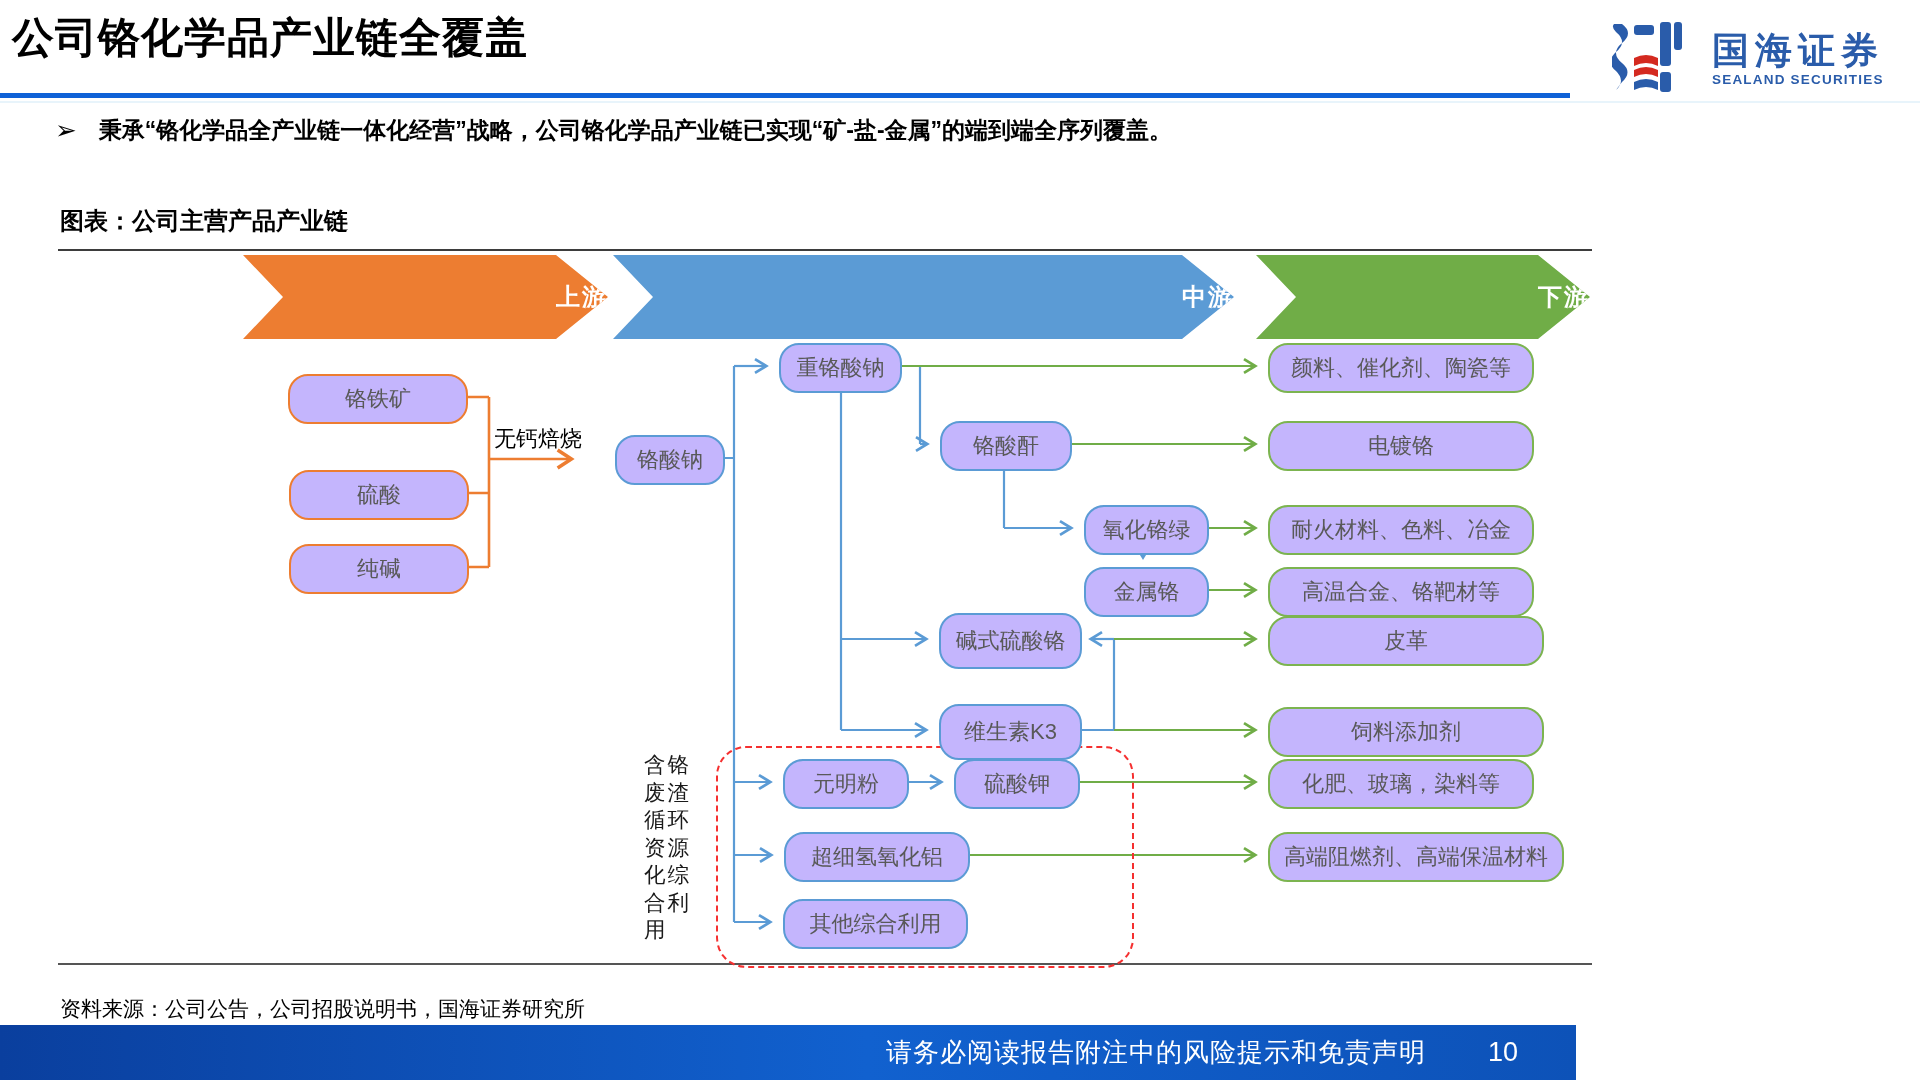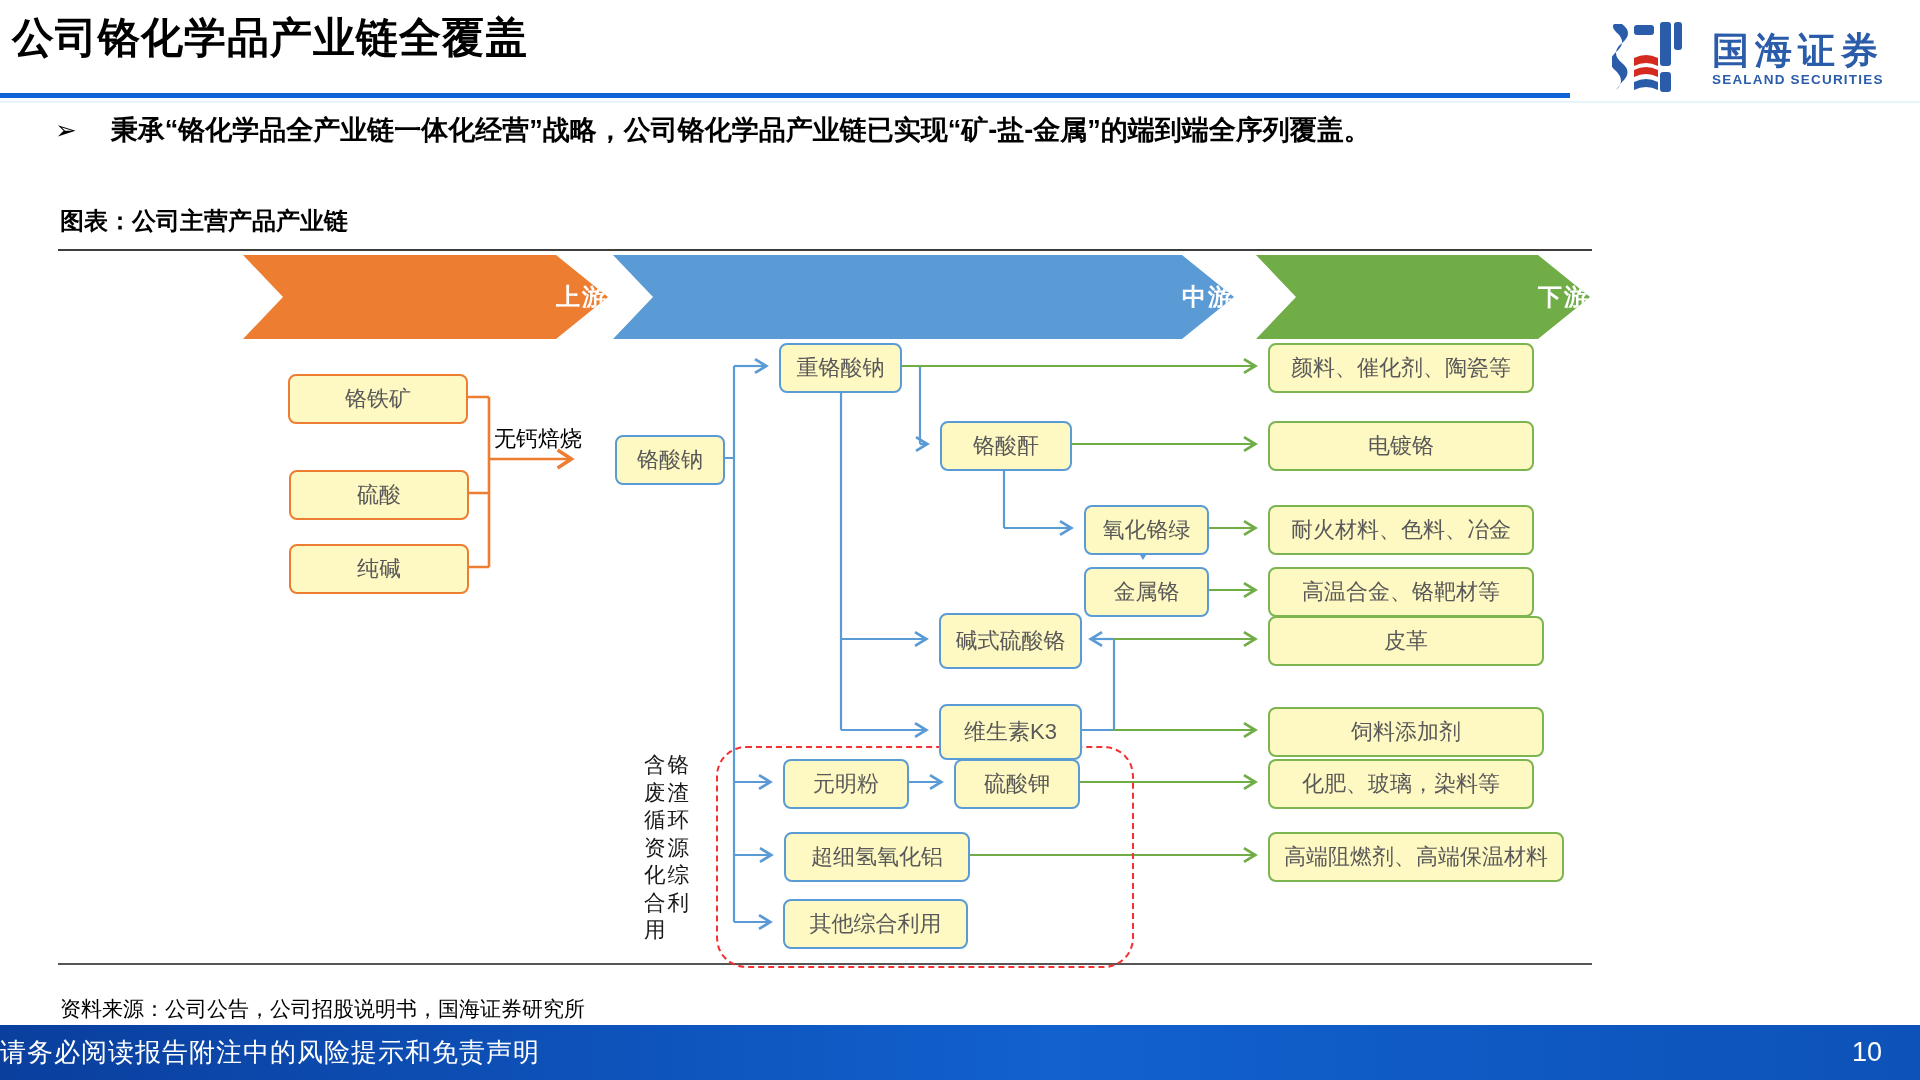--- a/index.html
+++ b/index.html
@@ -10,56 +10,56 @@
   .title-rule{position:absolute;left:0;top:93px;width:1570px;height:5px;background:#0f62d7;}
   .title-rule-soft{position:absolute;left:0;top:101px;width:1920px;height:2px;background:#e8f4fb;}
 
   .logo{position:absolute;left:1612px;top:20px;display:flex;align-items:center;gap:28px;}
   .logo-text{display:flex;flex-direction:column;line-height:1;}
   .logo-cn{font-size:37px;font-weight:700;color:#2a5caa;letter-spacing:6px;}
   .logo-en{font-size:13.5px;font-weight:700;color:#2a5caa;letter-spacing:1.2px;margin-top:4px;}
 
   .bullet-row{position:absolute;left:55px;top:110px;width:1500px;display:flex;gap:22px;}
   .bullet-marker{font-size:26px;color:#000;line-height:40px;}
-  .bullet-text{font-size:27px;font-weight:700;color:#000;line-height:40px;margin-left:12px;}
+  .bullet-text{font-size:23px;font-weight:700;color:#000;line-height:40px;}
 
   .fig-title{position:absolute;left:60px;top:205px;font-size:24px;font-weight:700;color:#000;
              font-family:"Liberation Serif","DejaVu Serif",serif;}
   .rule{position:absolute;background:#3d3d3d;height:2px;}
   .rule-top{left:58px;top:249px;width:1534px;}
   .rule-bottom{left:58px;top:963px;width:1534px;height:1.5px;background:#555;}
 
   .chevron{position:absolute;top:255px;height:84px;display:flex;align-items:center;justify-content:flex-end;
            clip-path:polygon(0 0, calc(100% - 52px) 0, 100% 50%, calc(100% - 52px) 100%, 0 100%, 40px 50%);}
   .chevron span{color:#fff;font-size:24px;font-weight:700;letter-spacing:2px;padding-left:28px;}
   .chev-up{left:243px;width:365px;}
   .chev-mid{left:613px;width:621px;}
   .chev-down{left:1256px;width:334px;}
 
-  .node{position:absolute;display:flex;align-items:center;justify-content:center;background:#fef9c3;
-        border-radius:8px;font-size:22px;color:#595959;text-align:center;line-height:1.1;}
+  .node{position:absolute;display:flex;align-items:center;justify-content:center;background:#c4b5fd;
+        border-radius:20px;font-size:22px;color:#595959;text-align:center;line-height:1.1;}
   .n-orange{border:2.5px solid #ED7D31;}
   .n-blue{border:2px solid #5B9BD5;}
   .n-green{border:2px solid #7CB450;}
 
   .proc-label{position:absolute;left:494px;top:424px;font-size:22px;color:#000;}
 
   .side-note{position:absolute;left:644px;top:752px;width:50px;font-size:21.5px;line-height:27.5px;
              color:#1a1a1a;letter-spacing:2px;word-break:break-all;}
 
   .red-dashed{position:absolute;left:716px;top:746px;width:414px;height:218px;border:2.5px dashed #f53030;border-radius:30px;}
 
   svg.wires{position:absolute;left:0;top:0;width:1920px;height:1080px;pointer-events:none;}
 
   .source-line{position:absolute;left:60px;top:995px;font-size:21px;color:#000;
                font-family:"Liberation Serif","DejaVu Serif",serif;}
 
-  .footer-bar{position:absolute;left:0;top:1025px;width:1920px;height:55px;
+  .footer-bar{position:absolute;left:0;top:1025px;width:1576px;height:55px;
               background:linear-gradient(90deg,#0a3f9e 0%,#1161cf 55%,#0d52b8 100%);
-              display:flex;align-items:center;justify-content:space-between;padding-right:38px;box-sizing:border-box;}
+              display:flex;align-items:center;justify-content:flex-end;padding-right:58px;box-sizing:border-box;}
   .footer-bar .disc{color:#fff;font-size:26px;letter-spacing:1px;}
   .footer-bar .pagenum{color:#fff;font-size:27px;margin-left:62px;}
 </style>
 </head>
 <body>
 
 <div class="slide">
 
   <div class="page-title">公司铬化学品产业链全覆盖</div>
   <div class="title-rule"></div>

